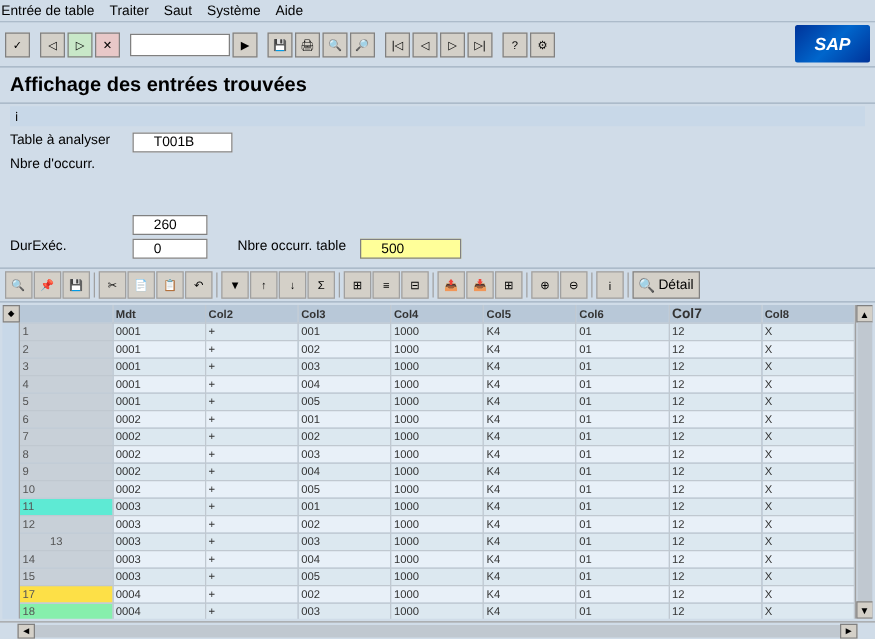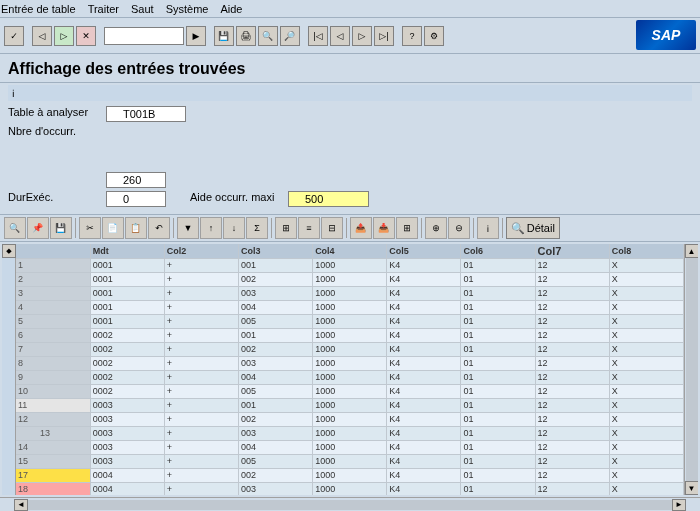--- a/index.html
+++ b/index.html
@@ -315,21 +315,21 @@
       <span class="form-label">Table à analyser</span>
       <input class="form-input" type="text" style="width: 80px;" value="T001B">
     </div>
     <div class="form-row">
       <span class="form-label">Nbre d'occurr.</span>
       <input class="form-input" type="text" style="width: 60px; margin-top: 47px;" value="260">
     </div>
     <div class="form-row">
       <span class="form-label">DurExéc.</span>
       <input class="form-input" type="text" style="width: 60px;" value="0">
-      <span class="form-label" style="margin-left:16px;">Aide occurr. maxi</span>
+      <span class="form-label" style="margin-left:16px;">Nbre occurr. table</span>
       <input class="form-input form-input-yellow" type="text" style="width: 81px;" value="500">
     </div>
   </div>
 
   <div class="toolbar2">
 
     <div class="tb2-btn">🔍</div>
     <div class="tb2-btn">📌</div>
     <div class="tb2-btn">💾</div>
     <div class="tb2-sep"></div>
@@ -486,21 +486,21 @@
               <td>0002</td>
               <td>+</td>
               <td>005</td>
               <td>1000</td>
               <td>K4</td>
               <td>01</td>
               <td>12</td>
               <td>X</td>
             </tr>
             <tr>
-              <td style="background: #e5e5e5; color: rgb(85, 85, 85);">11</td>
+              <td style="background: #5eead4; color: rgb(85, 85, 85);">11</td>
               <td>0003</td>
               <td>+</td>
               <td>001</td>
               <td>1000</td>
               <td>K4</td>
               <td>01</td>
               <td>12</td>
               <td>X</td>
             </tr>
             <tr>
@@ -552,21 +552,21 @@
               <td>0004</td>
               <td>+</td>
               <td>002</td>
               <td>1000</td>
               <td>K4</td>
               <td>01</td>
               <td>12</td>
               <td>X</td>
             </tr>
             <tr>
-              <td style="background: #fca5a5; color: rgb(85, 85, 85);">18</td>
+              <td style="background: #86efac; color: rgb(85, 85, 85);">18</td>
               <td>0004</td>
               <td>+</td>
               <td>003</td>
               <td>1000</td>
               <td>K4</td>
               <td>01</td>
               <td>12</td>
               <td>X</td>
             </tr>
             <tr>

